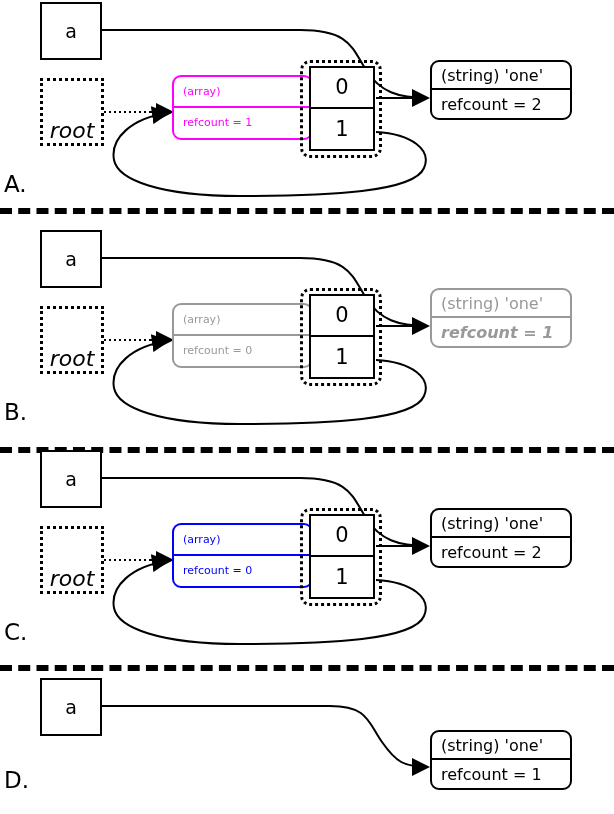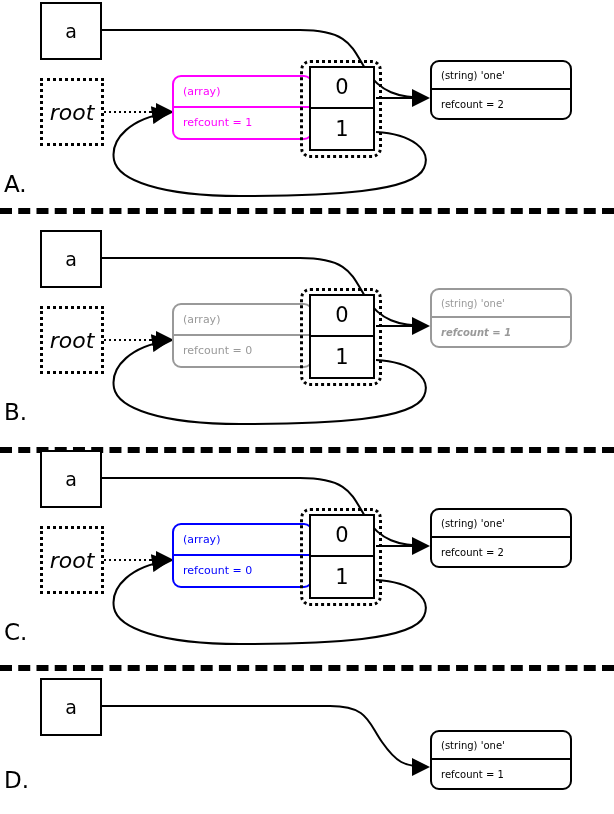--- a/index.html
+++ b/index.html
@@ -45,21 +45,21 @@
     font-size: 19px;
     color: #000;
     box-sizing: border-box;
   }
   
   .root-box {
     position: absolute;
     border: 3px dotted #000;
     background: #fff;
     display: flex;
-    align-items: center;
+    align-items: flex-end;
     justify-content: center;
     font-size: 22px;
     font-style: italic;
     color: #000;
     box-sizing: border-box;
   }
 
   
   .zval {
     position: absolute;
@@ -90,21 +90,21 @@
   .zval.gray { border-color: #999999; }
   .zval.gray .row { color: #999999; }
   .zval.gray .row.top { border-bottom-color: #999999; }
   .zval .row.bold-italic {
     font-weight: bold;
     font-style: italic;
     font-size: 15px;
   }
 
   
-  .zval.str .row { font-size: 10px; }
+  .zval.str .row { font-size: 16px; }
 
   
   .cells-wrap {
     position: absolute;
     border: 3px dotted #000;
     border-radius: 10px;
     box-sizing: border-box;
     background: transparent;
   }
   .cells {

